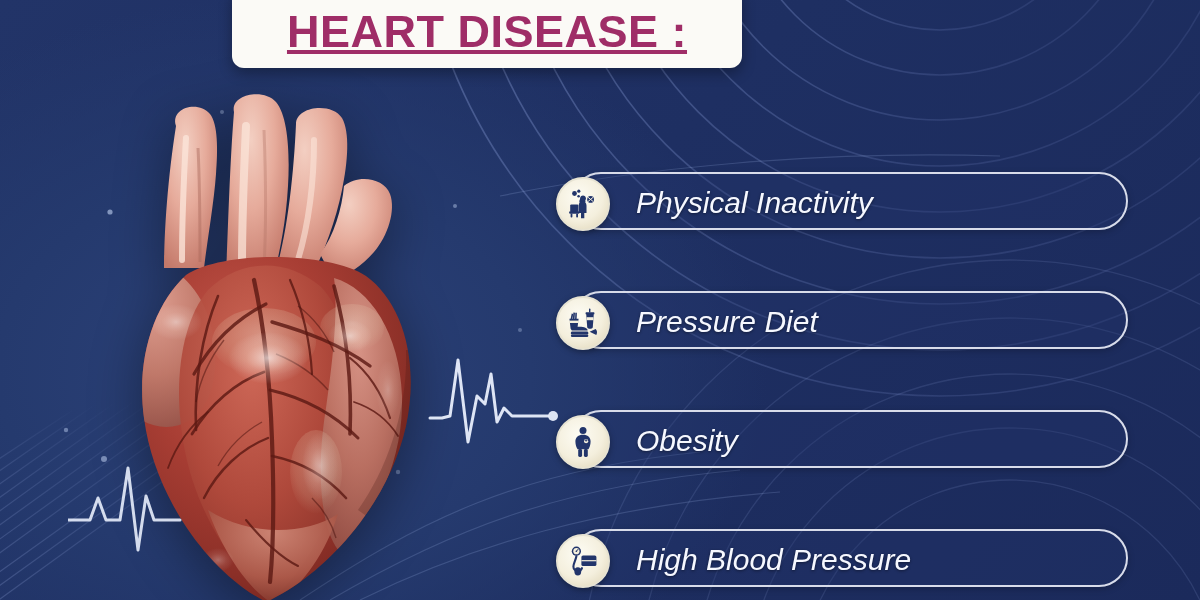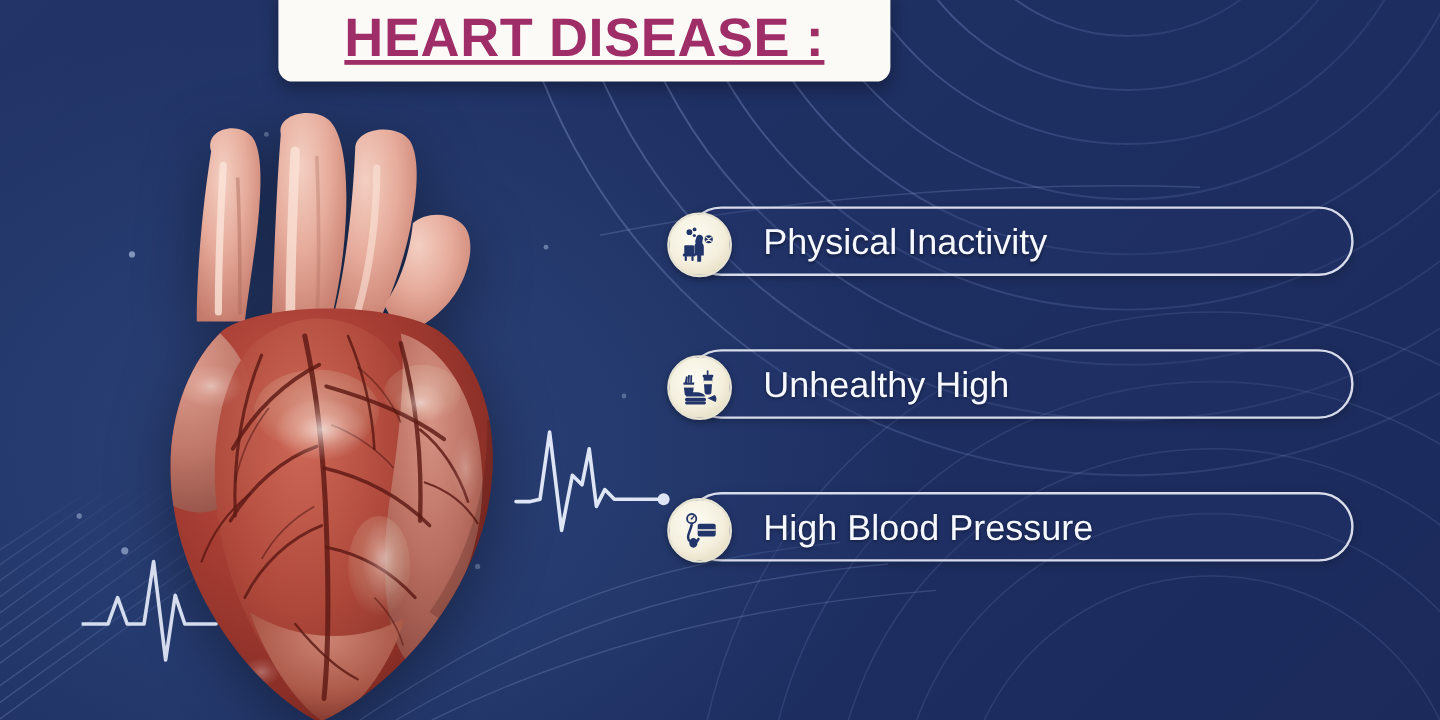--- a/index.html
+++ b/index.html
@@ -64,20 +64,21 @@
     left:556px; top:172px;
     width:572px;
     z-index:5;
   }
   .risk-item {
     position:relative;
     height:62px;
     margin-bottom:57px;
     display:flex;
     align-items:center;
+    font-style:italic;
   }
   .risk-item:last-child { margin-bottom:0;text-align:right; }
 
   .risk-pill {
     position:absolute;
     left:16px; top:0;
     width:556px; height:58px;
     border:2px solid #d8dcea;
     border-radius:29px;
     background:rgba(36,54,108,.30);
@@ -369,29 +370,45 @@
             <rect x="20.6" y="11.2" width="6.8" height="3" fill="#f4efdd"></rect>
 
             <path d="M6.4 25.4h14.4c.9 0 1.6.7 1.6 1.6s-.7 1.6-1.6 1.6H6.4c-.9 0-1.6-.7-1.6-1.6s.7-1.6 1.6-1.6z"></path>
             <path d="M5.6 24.4c0-2 3.4-3.6 8-3.6s8 1.6 8 3.6z"></path>
             <rect x="4.9" y="28.6" width="17.4" height="2.4" rx="1.2"></rect>
 
             <path d="M29.6 23.1c1.6 1.5 1.9 4 .7 5.8l-6.7-3.1z"></path>
           </g>
         </svg>
       </div>
-      <span class="risk-label">Unhealthy High</span>
+      <span class="risk-label">Pressure Diet</span>
     </div>
-
 
     <div class="risk-item">
       <div class="risk-pill"></div>
       <div class="risk-icon">
         <svg viewBox="0 0 34 34" aria-hidden="true">
           <g fill="#22356b">
+            <circle cx="17" cy="5.6" r="3.5"></circle>
+            <path d="M17 9.8c-4.6 0-7.6 2.6-7.6 6.6 0 3.3 1 6 2.2 7.8h10.8c1.2-1.8 2.2-4.5 2.2-7.8 0-4-3-6.6-7.6-6.6z"></path>
+            <rect x="12.2" y="24" width="3.9" height="8" rx="1.4"></rect>
+            <rect x="17.9" y="24" width="3.9" height="8" rx="1.4"></rect>
+            <circle cx="20.1" cy="16.2" r="2.1" fill="#f4efdd"></circle>
+            <path d="M19.2 15.4h1.8M20.1 14.5v1.8" stroke="#22356b" stroke-width=".8" stroke-linecap="round"></path>
+          </g>
+        </svg>
+      </div>
+      <span class="risk-label">Obesity</span>
+    </div>
+
+    <div class="risk-item">
+      <div class="risk-pill"></div>
+      <div class="risk-icon">
+        <svg viewBox="0 0 34 34" aria-hidden="true">
+          <g fill="#22356b">
 
             <rect x="15.4" y="11.4" width="15" height="10.6" rx="1.6"></rect>
 
             <circle cx="10.4" cy="7.2" r="4.6"></circle>
             <circle cx="10.4" cy="7.2" r="3.1" fill="#f4efdd"></circle>
             <path d="M10.4 7.2l2-2.2" stroke="#22356b" stroke-width="1" stroke-linecap="round"></path>
             <circle cx="10.4" cy="7.2" r=".8"></circle>
 
             <path d="M10.4 12.2 C 9.4 17, 7.4 19.4, 7.4 22.6 c0 2.6 2 4.4 4.4 4.4 2 0 3.6-1.1 4.2-2.8" fill="none" stroke="#22356b" stroke-width="2.1" stroke-linecap="round"></path>
 

